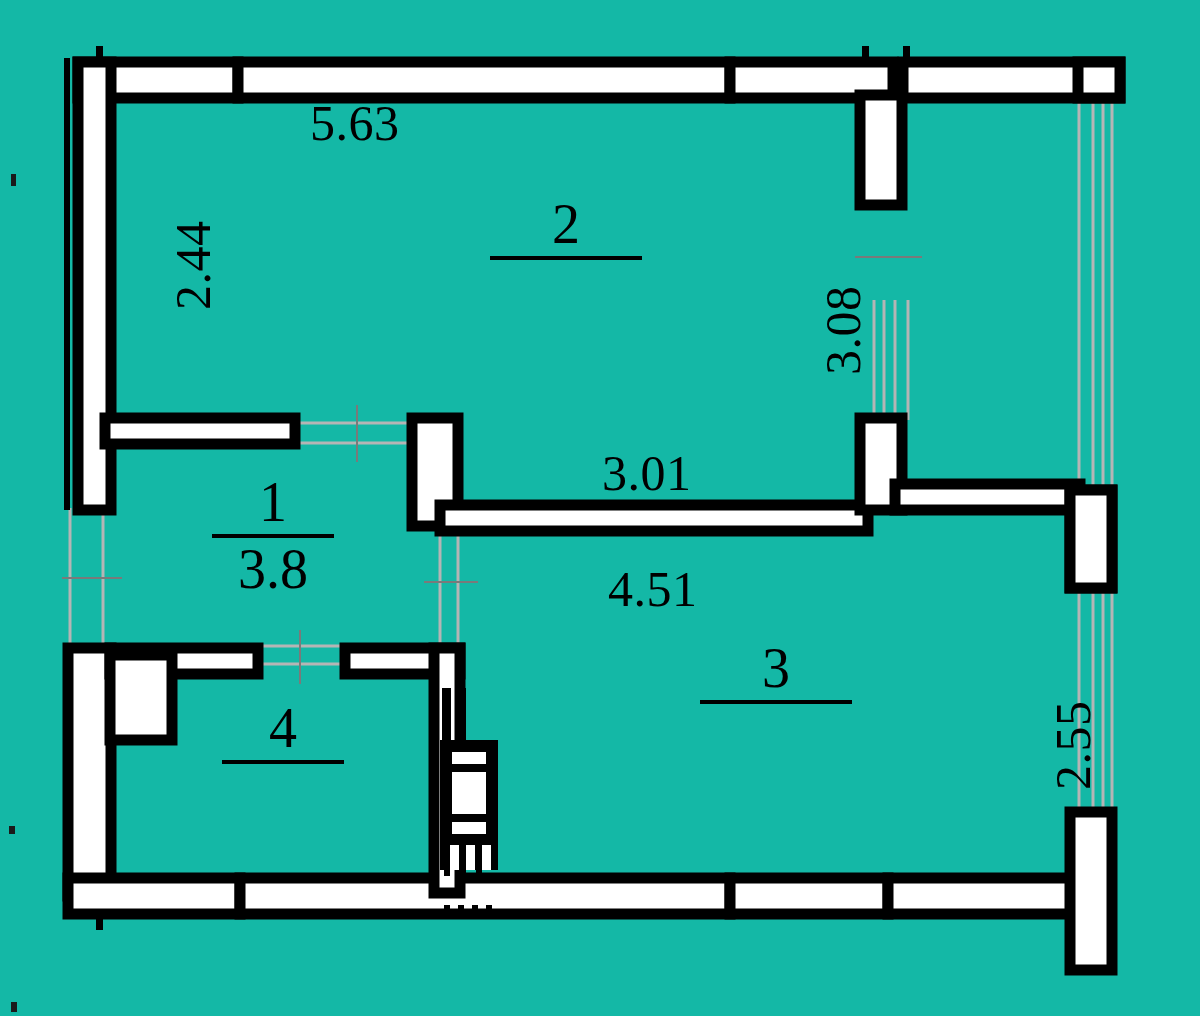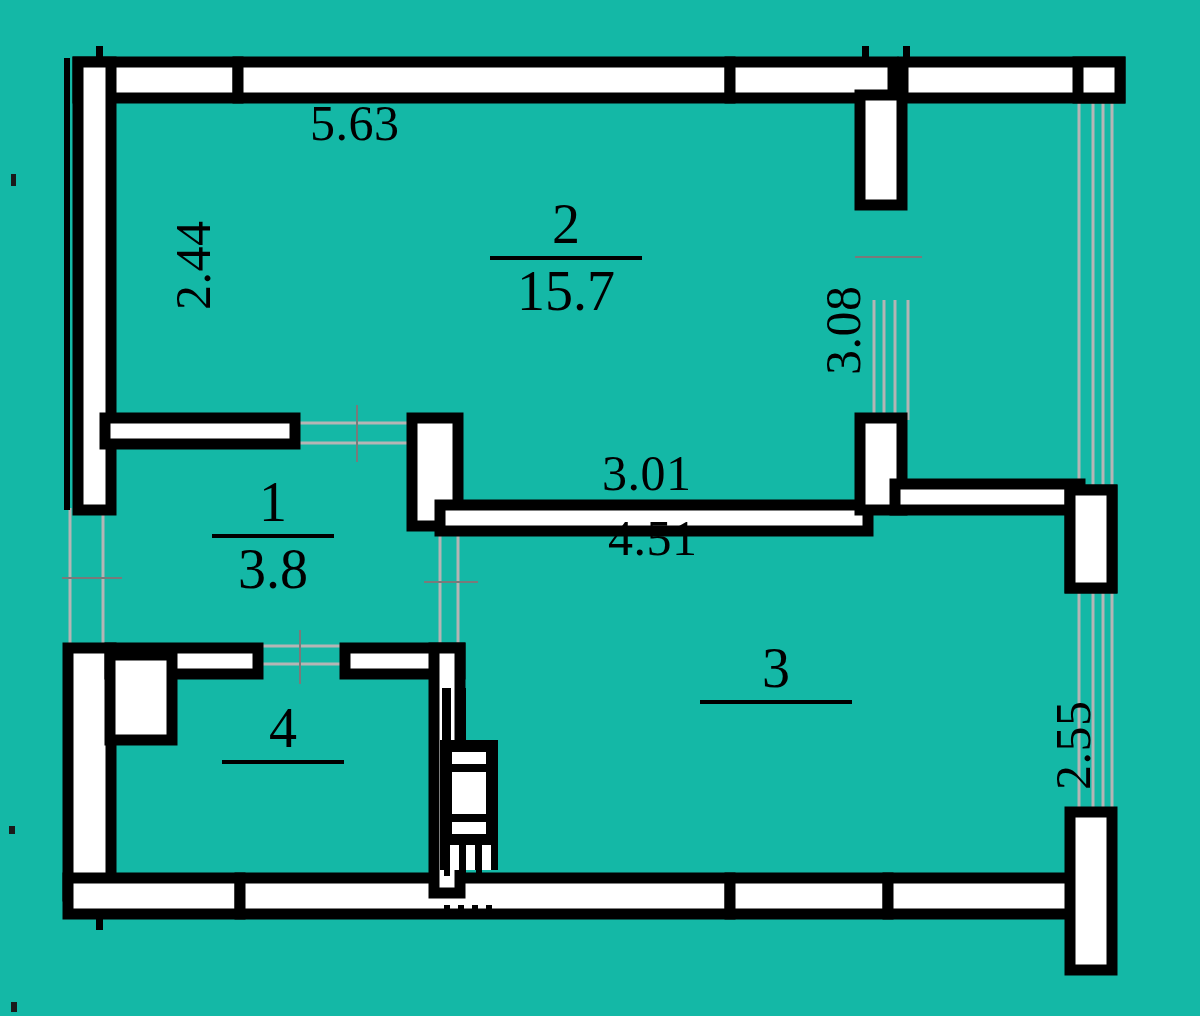--- a/index.html
+++ b/index.html
@@ -201,28 +201,27 @@
   </svg>
 
   <div class="dim-label" style="left:310px; top:98px;">5.63</div>
 
   <div class="dim-label rot" style="left:168px; top:310px;">2.44</div>
 
   <div class="dim-label rot" style="left:818px; top:375px;">3.08</div>
 
   <div class="dim-label" style="left:602px; top:448px;">3.01</div>
 
-  <div class="dim-label" style="left:608px; top:513px;">4.51</div>
+  <div class="dim-label" style="left:608px; top:564px;">4.51</div>
 
   <div class="dim-label rot" style="left:1048px; top:790px;">2.55</div>
 
   <div class="room-tag" style="left:490px; top:196px; width:152px;">
     <span class="num">2</span>
     <span class="bar"></span>
-    <span class="area">15.7</span>
   </div>
 
   <div class="room-tag" style="left:212px; top:474px; width:122px;">
     <span class="num">1</span>
     <span class="bar"></span>
     <span class="area">3.8</span>
   </div>
 
   <div class="room-tag" style="left:700px; top:640px; width:152px;">
     <span class="num">3</span>

